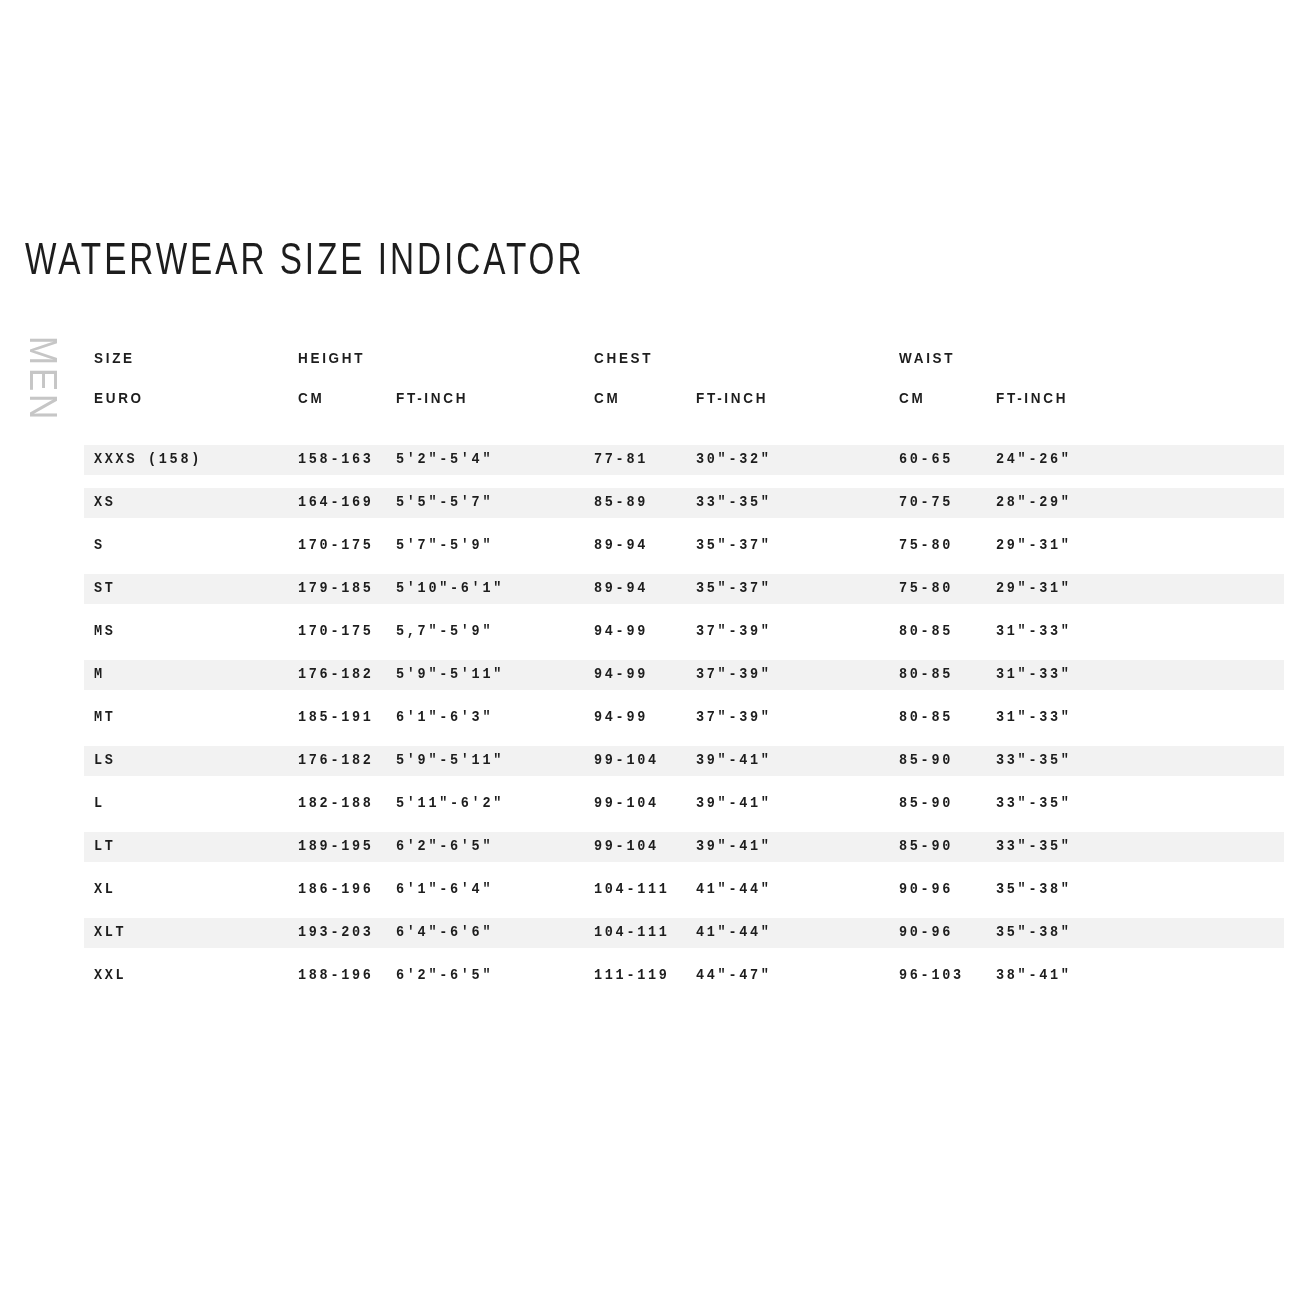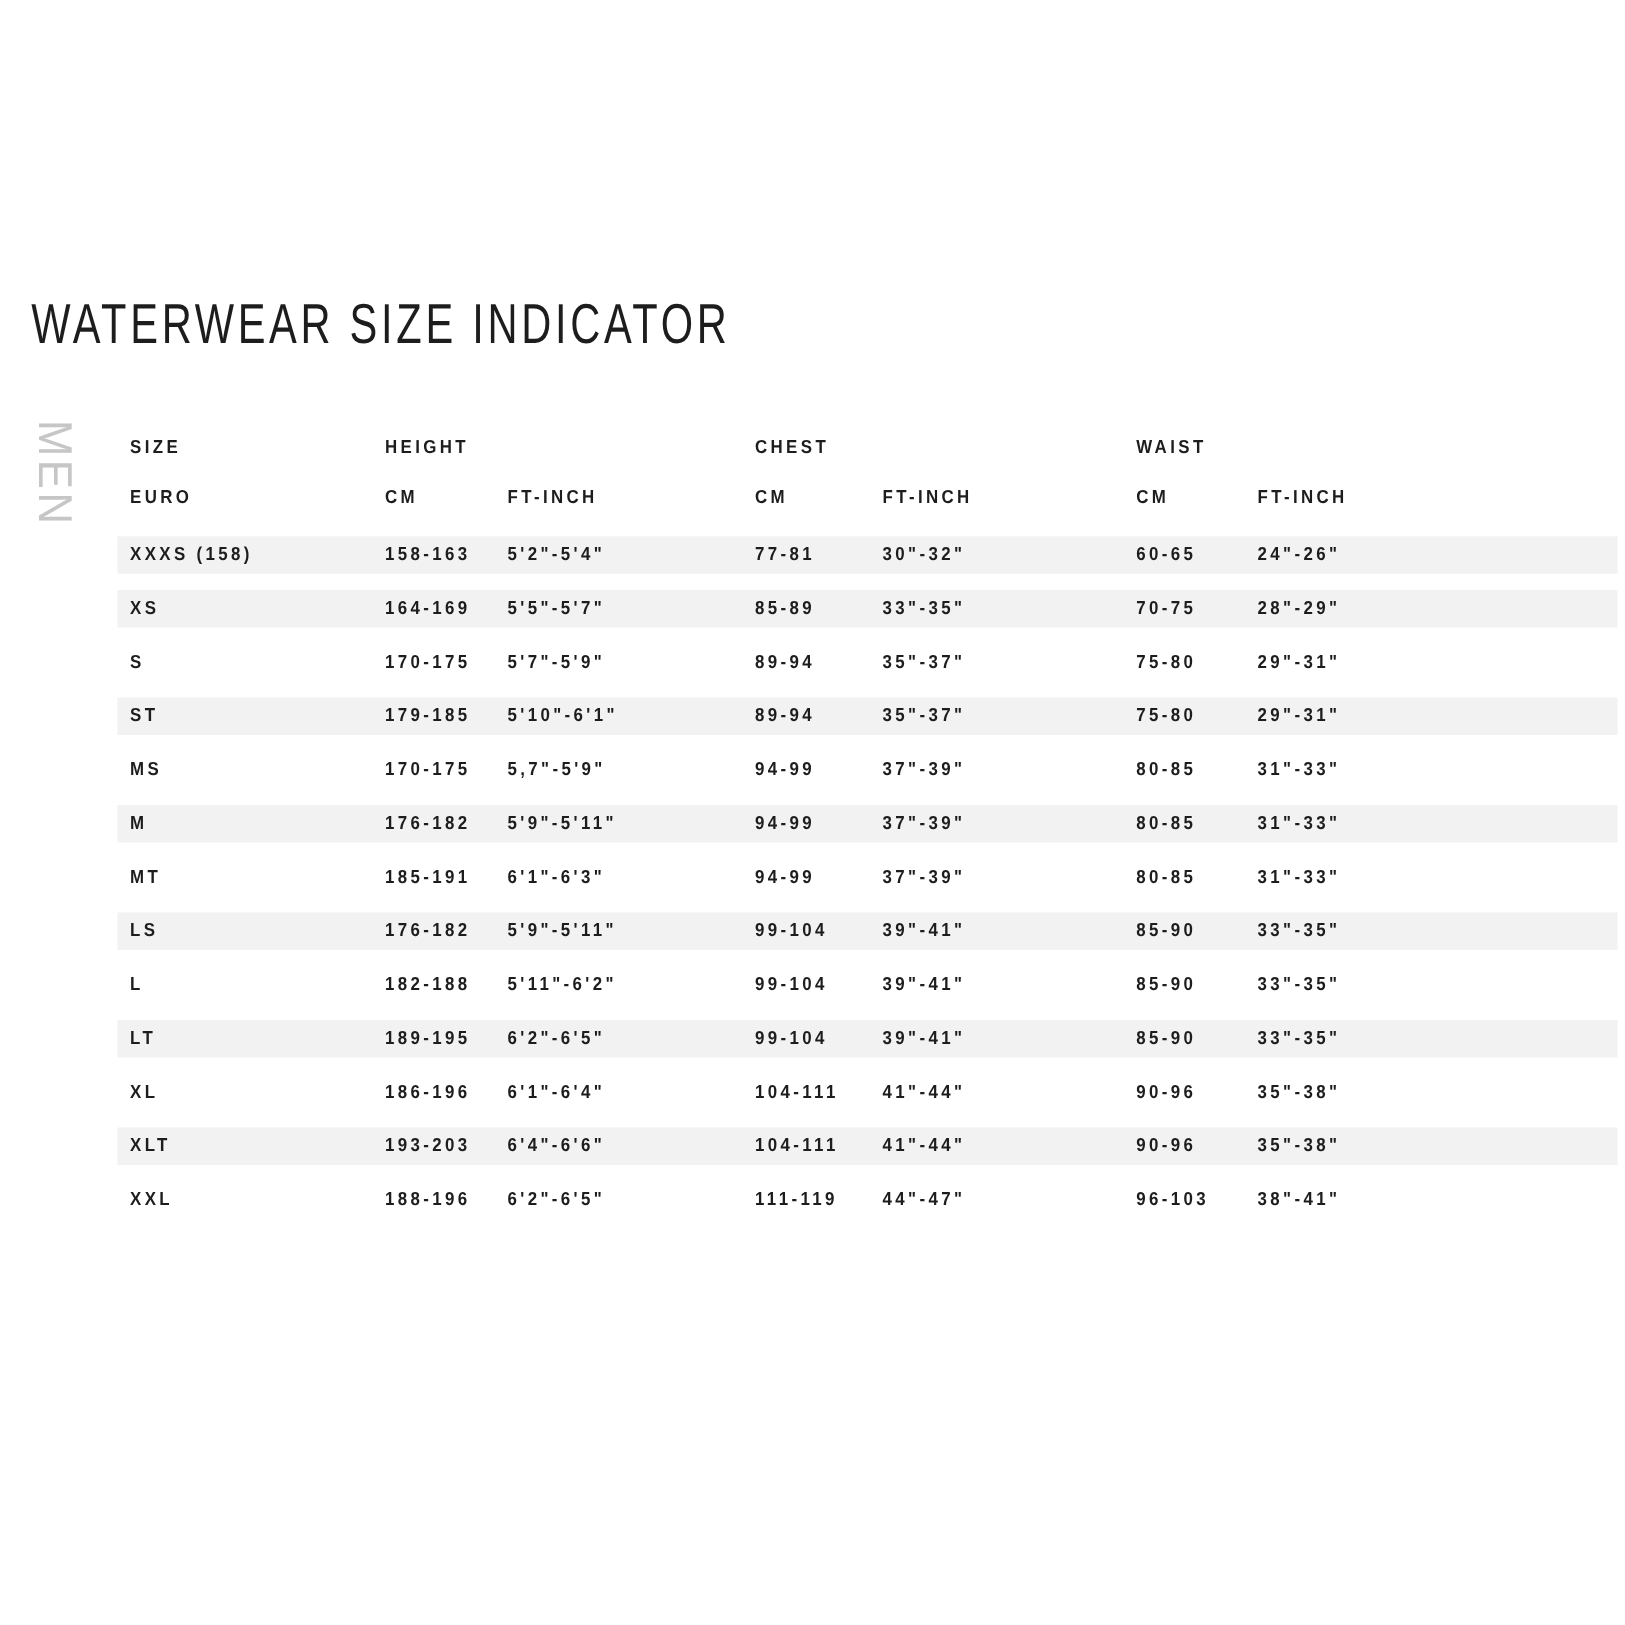--- a/index.html
+++ b/index.html
@@ -36,35 +36,35 @@
     font-size: 38px;
     font-weight: 400;
     letter-spacing: 3px;
     line-height: 1;
     color: var(--side_label, #c6c6c6);
     transform: scaleY(0.92);
     transform-origin: left top;
   }
   .size-table {
     position: absolute;
-    left: 94px;
+    left: 84px;
     top: 343px;
     width: 1200px;
   }
   .hrow, .trow {
     display: grid;
     grid-template-columns: 204px 98px 198px 102px 203px 97px 1fr;
     padding-left: 10px;
     height: 30px;
     line-height: 30px;
     align-items: center;
   }
   .hrow1 { margin-bottom: 10px; }
-  .hrow2 { margin-bottom: 16px; }
-  .trow  { margin-bottom: 13px; }
+  .hrow2 { margin-bottom: 32px; }
+  .trow  { margin-bottom: 13px; font-family: Liberation Mono, monospace; }
   .trow.striped { background: var(--stripe, #f2f2f2); }
   .cell {
     font-size: 15px;
     font-weight: 700;
     letter-spacing: 3px;
     white-space: nowrap;
     transform: scaleX(0.9);
     transform-origin: 0 50%;
     color: var(--text, #1d1d1d);
   }

